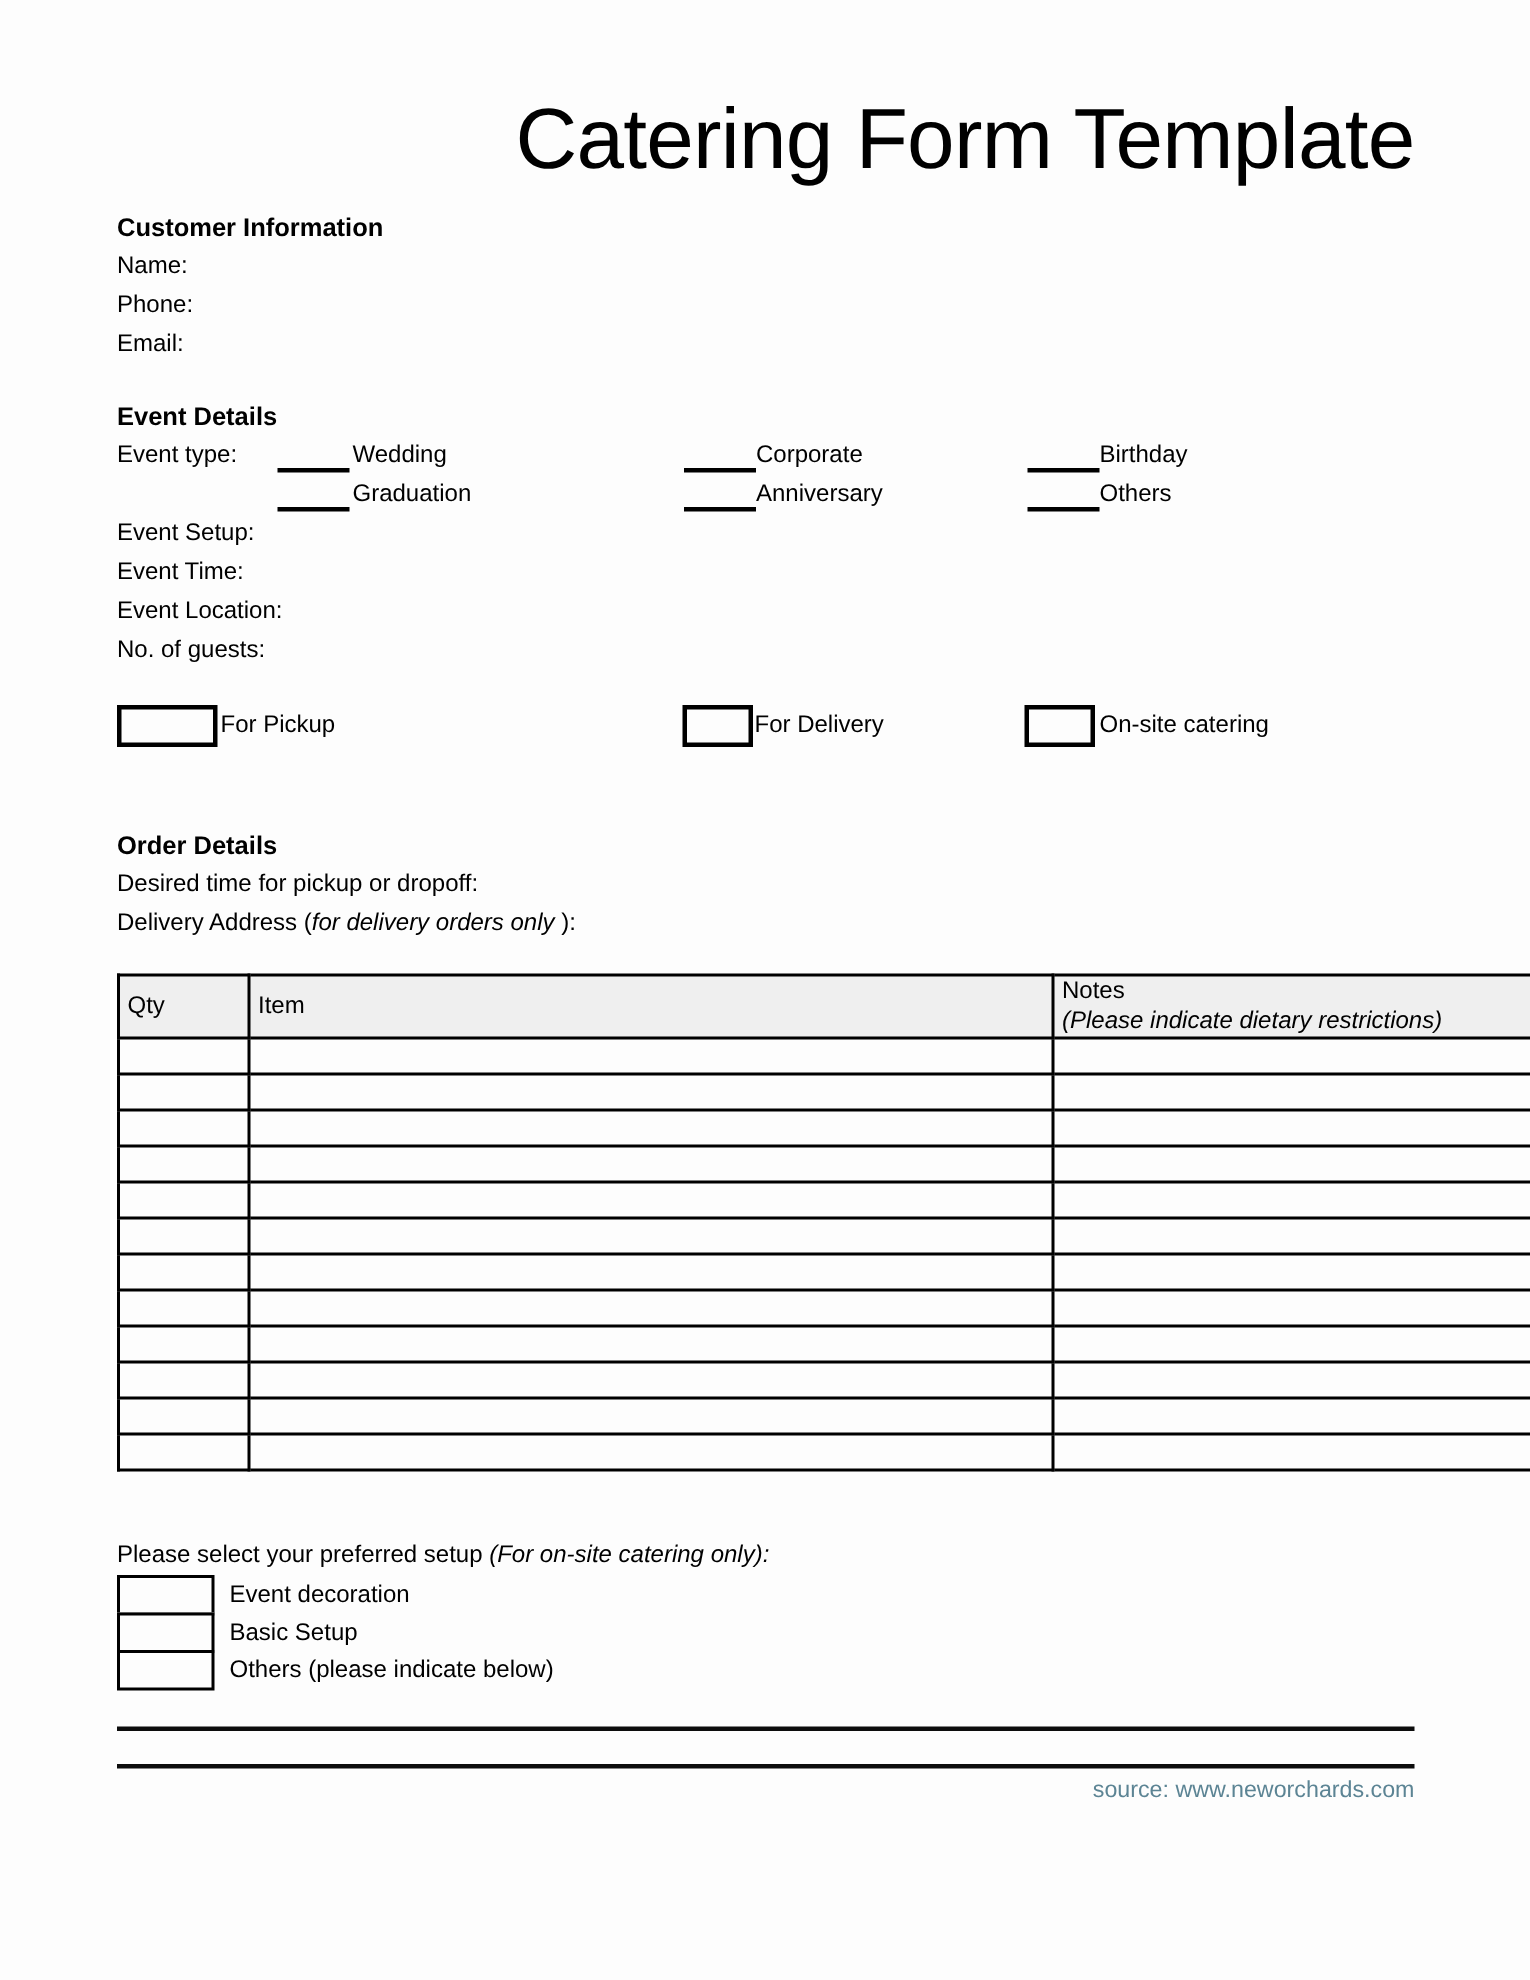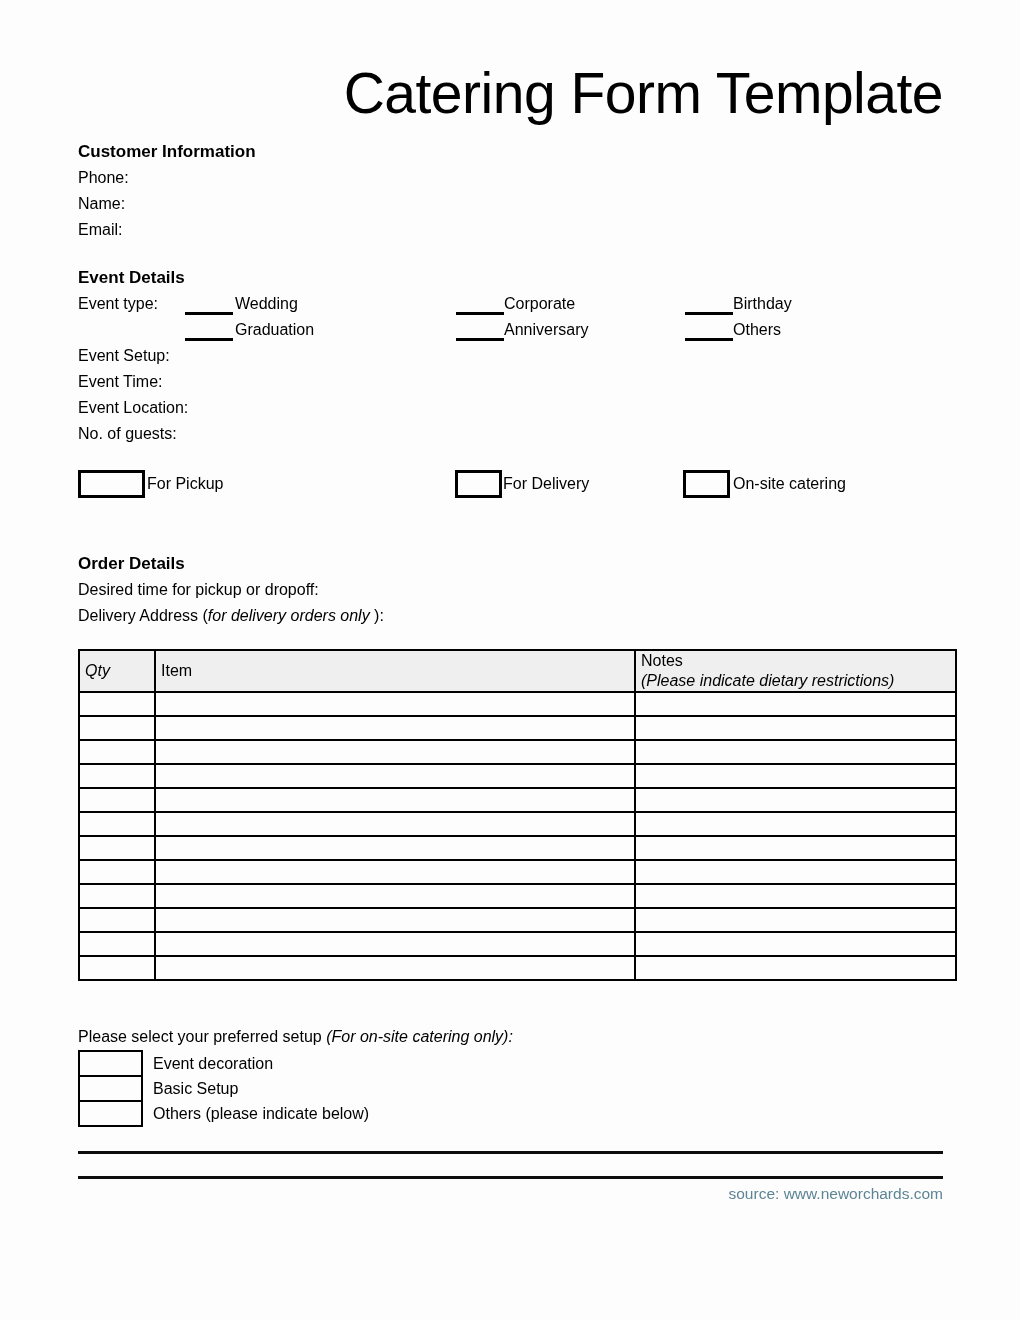--- a/index.html
+++ b/index.html
@@ -26,21 +26,21 @@
 
   .cb-row { position:relative; height:28px; margin-top:6px; }
   .cbox { position:absolute; top:0; height:28px; border:3px solid #000; background:#fdfdfd; }
   .cb-label { position:absolute; top:0; line-height:28px; white-space:nowrap; }
 
   #items-table { top:649px; left:0; width:865px; border-collapse:collapse; table-layout:fixed; }
   #items-table th, #items-table td { border:2px solid #000; padding:0 0 0 5px; text-align:left; }
   #items-table thead th { background:#efefef; height:42px; font-weight:normal; font-size:16px;
     vertical-align:middle; line-height:20px; }
   #items-table td { height:24px; }
-  .col-qty { width:76px;font-style:italic; } .col-item { width:480px; } .col-notes { width:321px; }
+  .col-qty { width:87px; } .col-item { width:536px; } .col-notes { width:321px; }
 
   #setup-prompt { top:1026px; font-size:16px; line-height:22px; }
   #setup-boxes { top:1050px; }
   .setup-row { position:relative; height:27px; }
   .setup-row + .setup-row { margin-top:-2px; }
   .sbox { position:absolute; left:0; top:0; width:65px; height:27px; border:2.5px solid #000; background:#fdfdfd; }
   .setup-label { position:absolute; left:75px; top:0; line-height:27px; font-size:16px; white-space:nowrap; }
 
   .rule { left:0; width:865px; height:3px; background:#0d0d0d; }
   #rule1 { top:1151px; } #rule2 { top:1176px; }
@@ -49,22 +49,22 @@
 </style>
 </head>
 <body>
 
 <div class="content">
 
   <div class="abs page-title">Catering Form Template</div>
 
   <div class="abs section" id="customer">
     <h2>Customer Information</h2>
+    <div>Name:</div>
     <div>Phone:</div>
-    <div>Name:</div>
     <div>Email:</div>
   </div>
 
   <div class="abs section" id="event">
     <h2>Event Details</h2>
     <div class="ev-row">
       <span class="ev-label" style="left:0">Event type:</span>
       <span class="blank" style="left:107px"></span>
       <span class="ev-label" style="left:157px">Wedding</span>
       <span class="blank" style="left:378px"></span>

